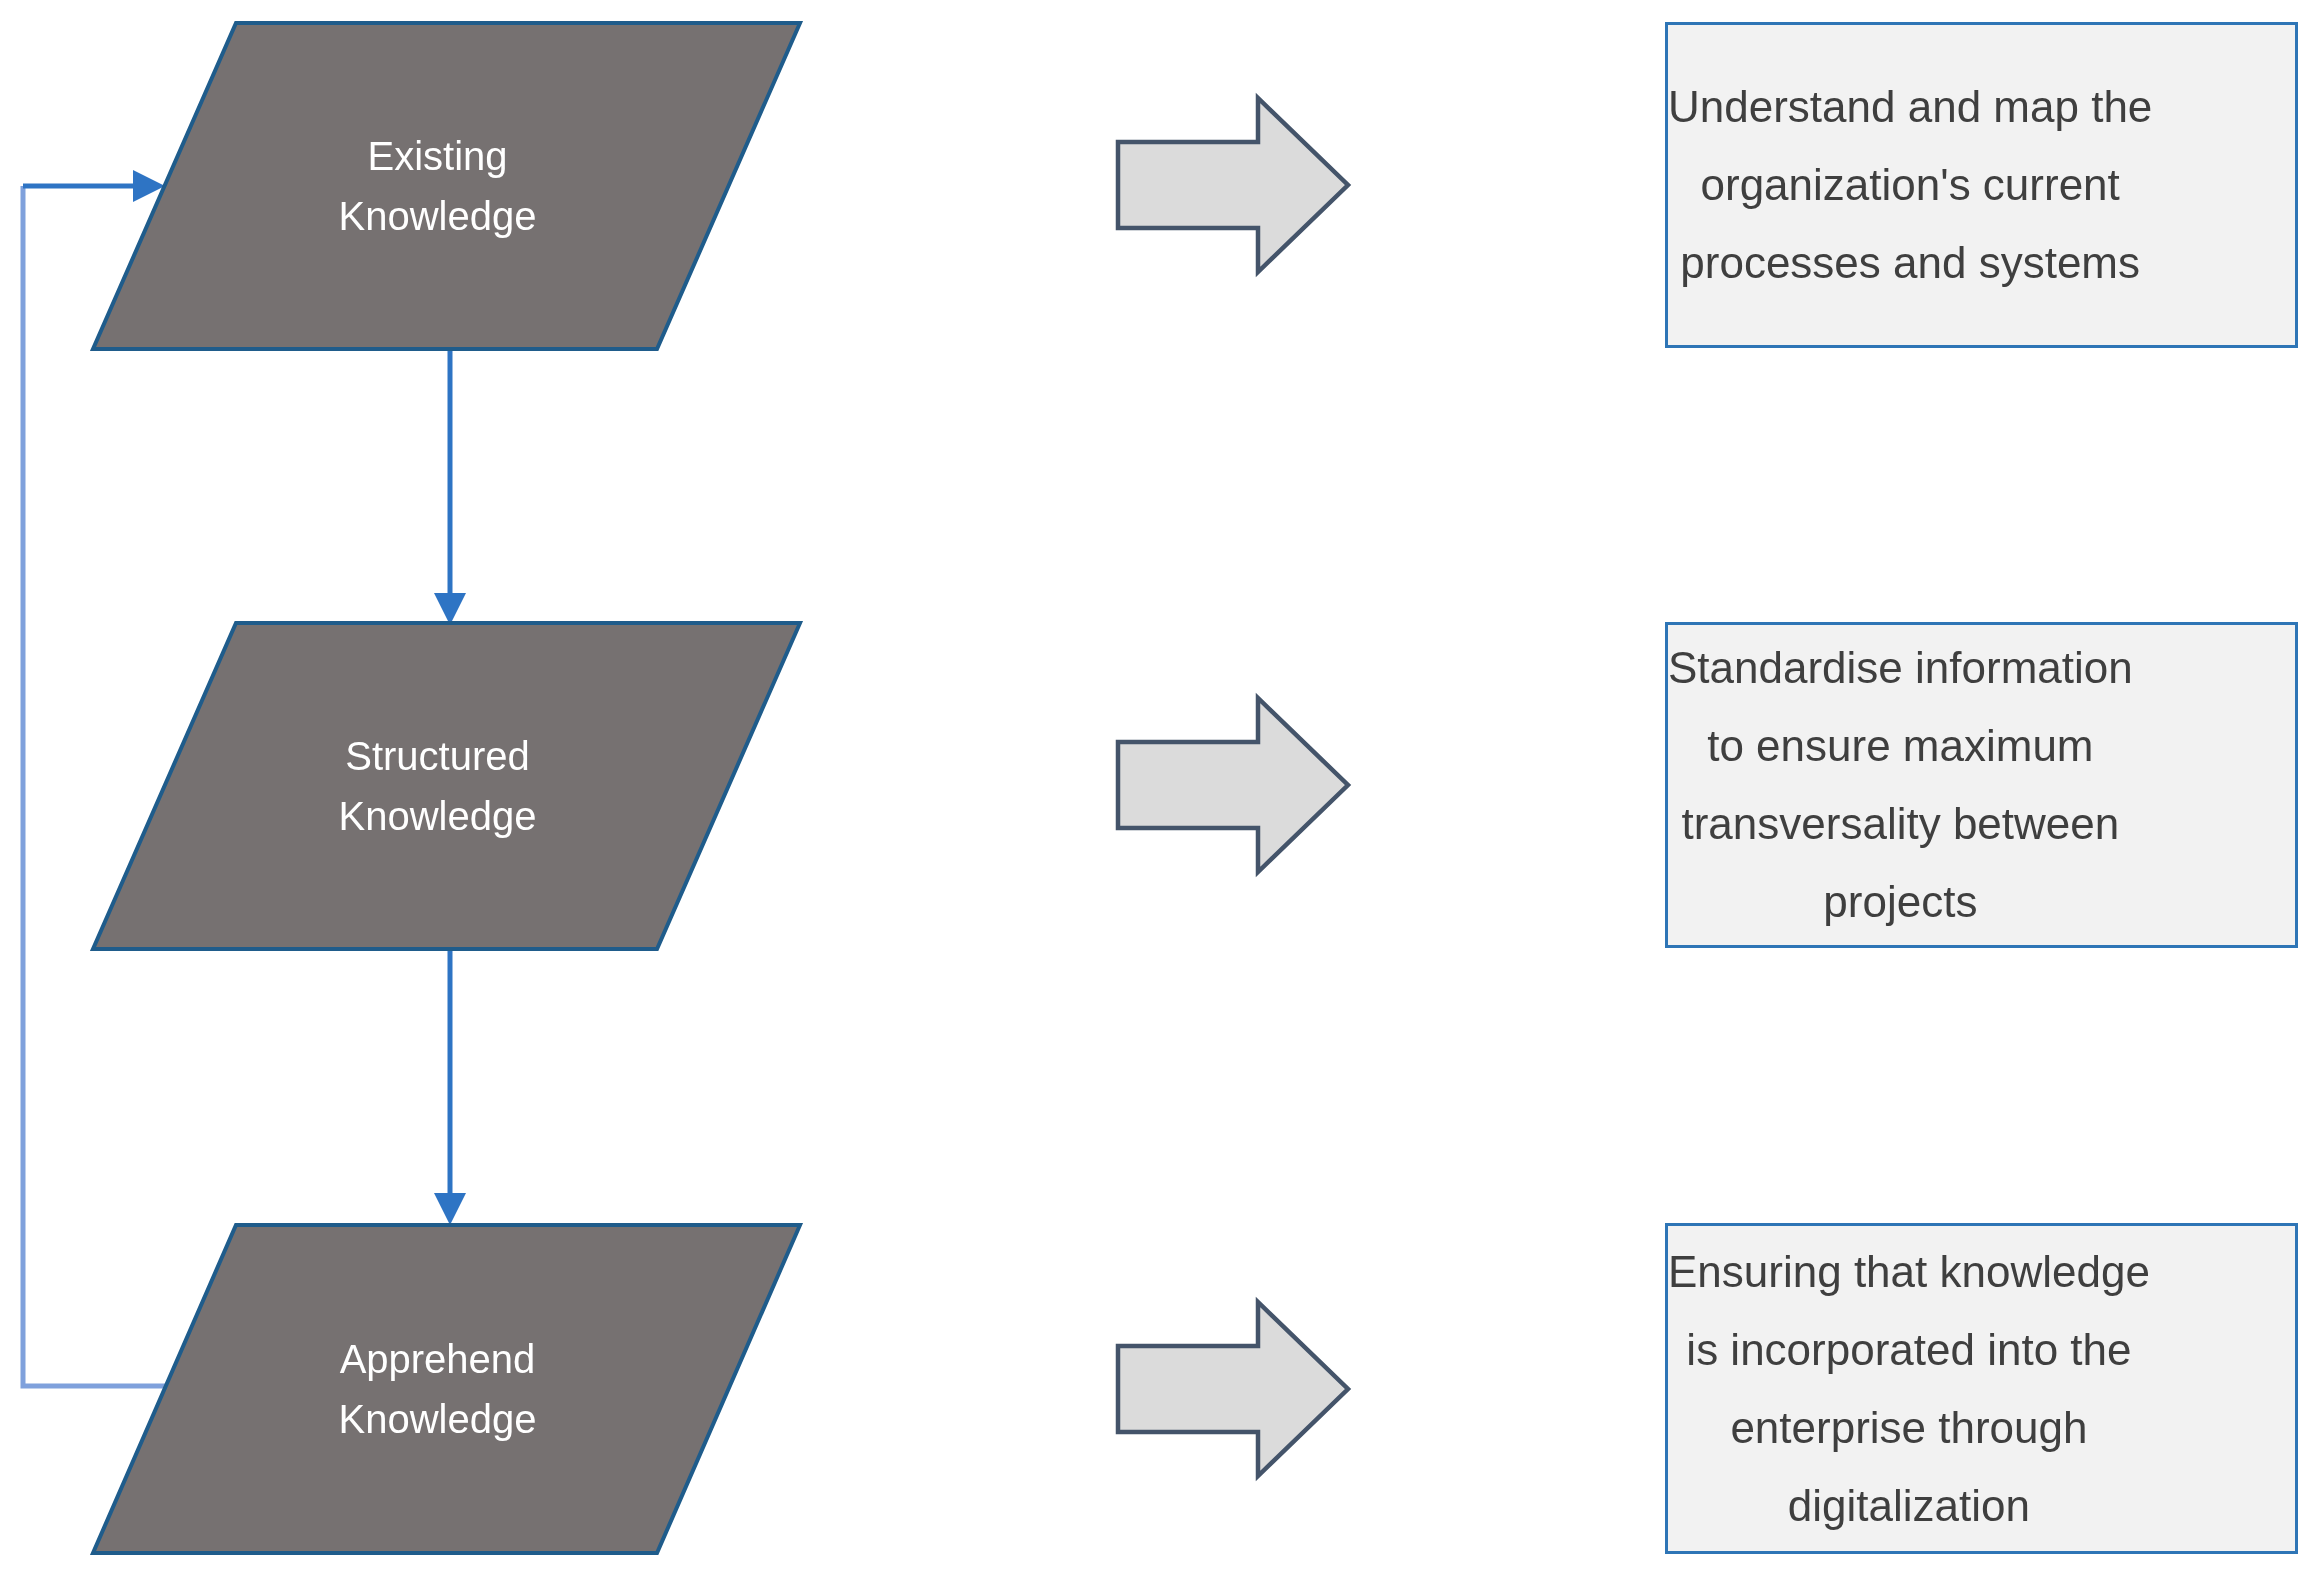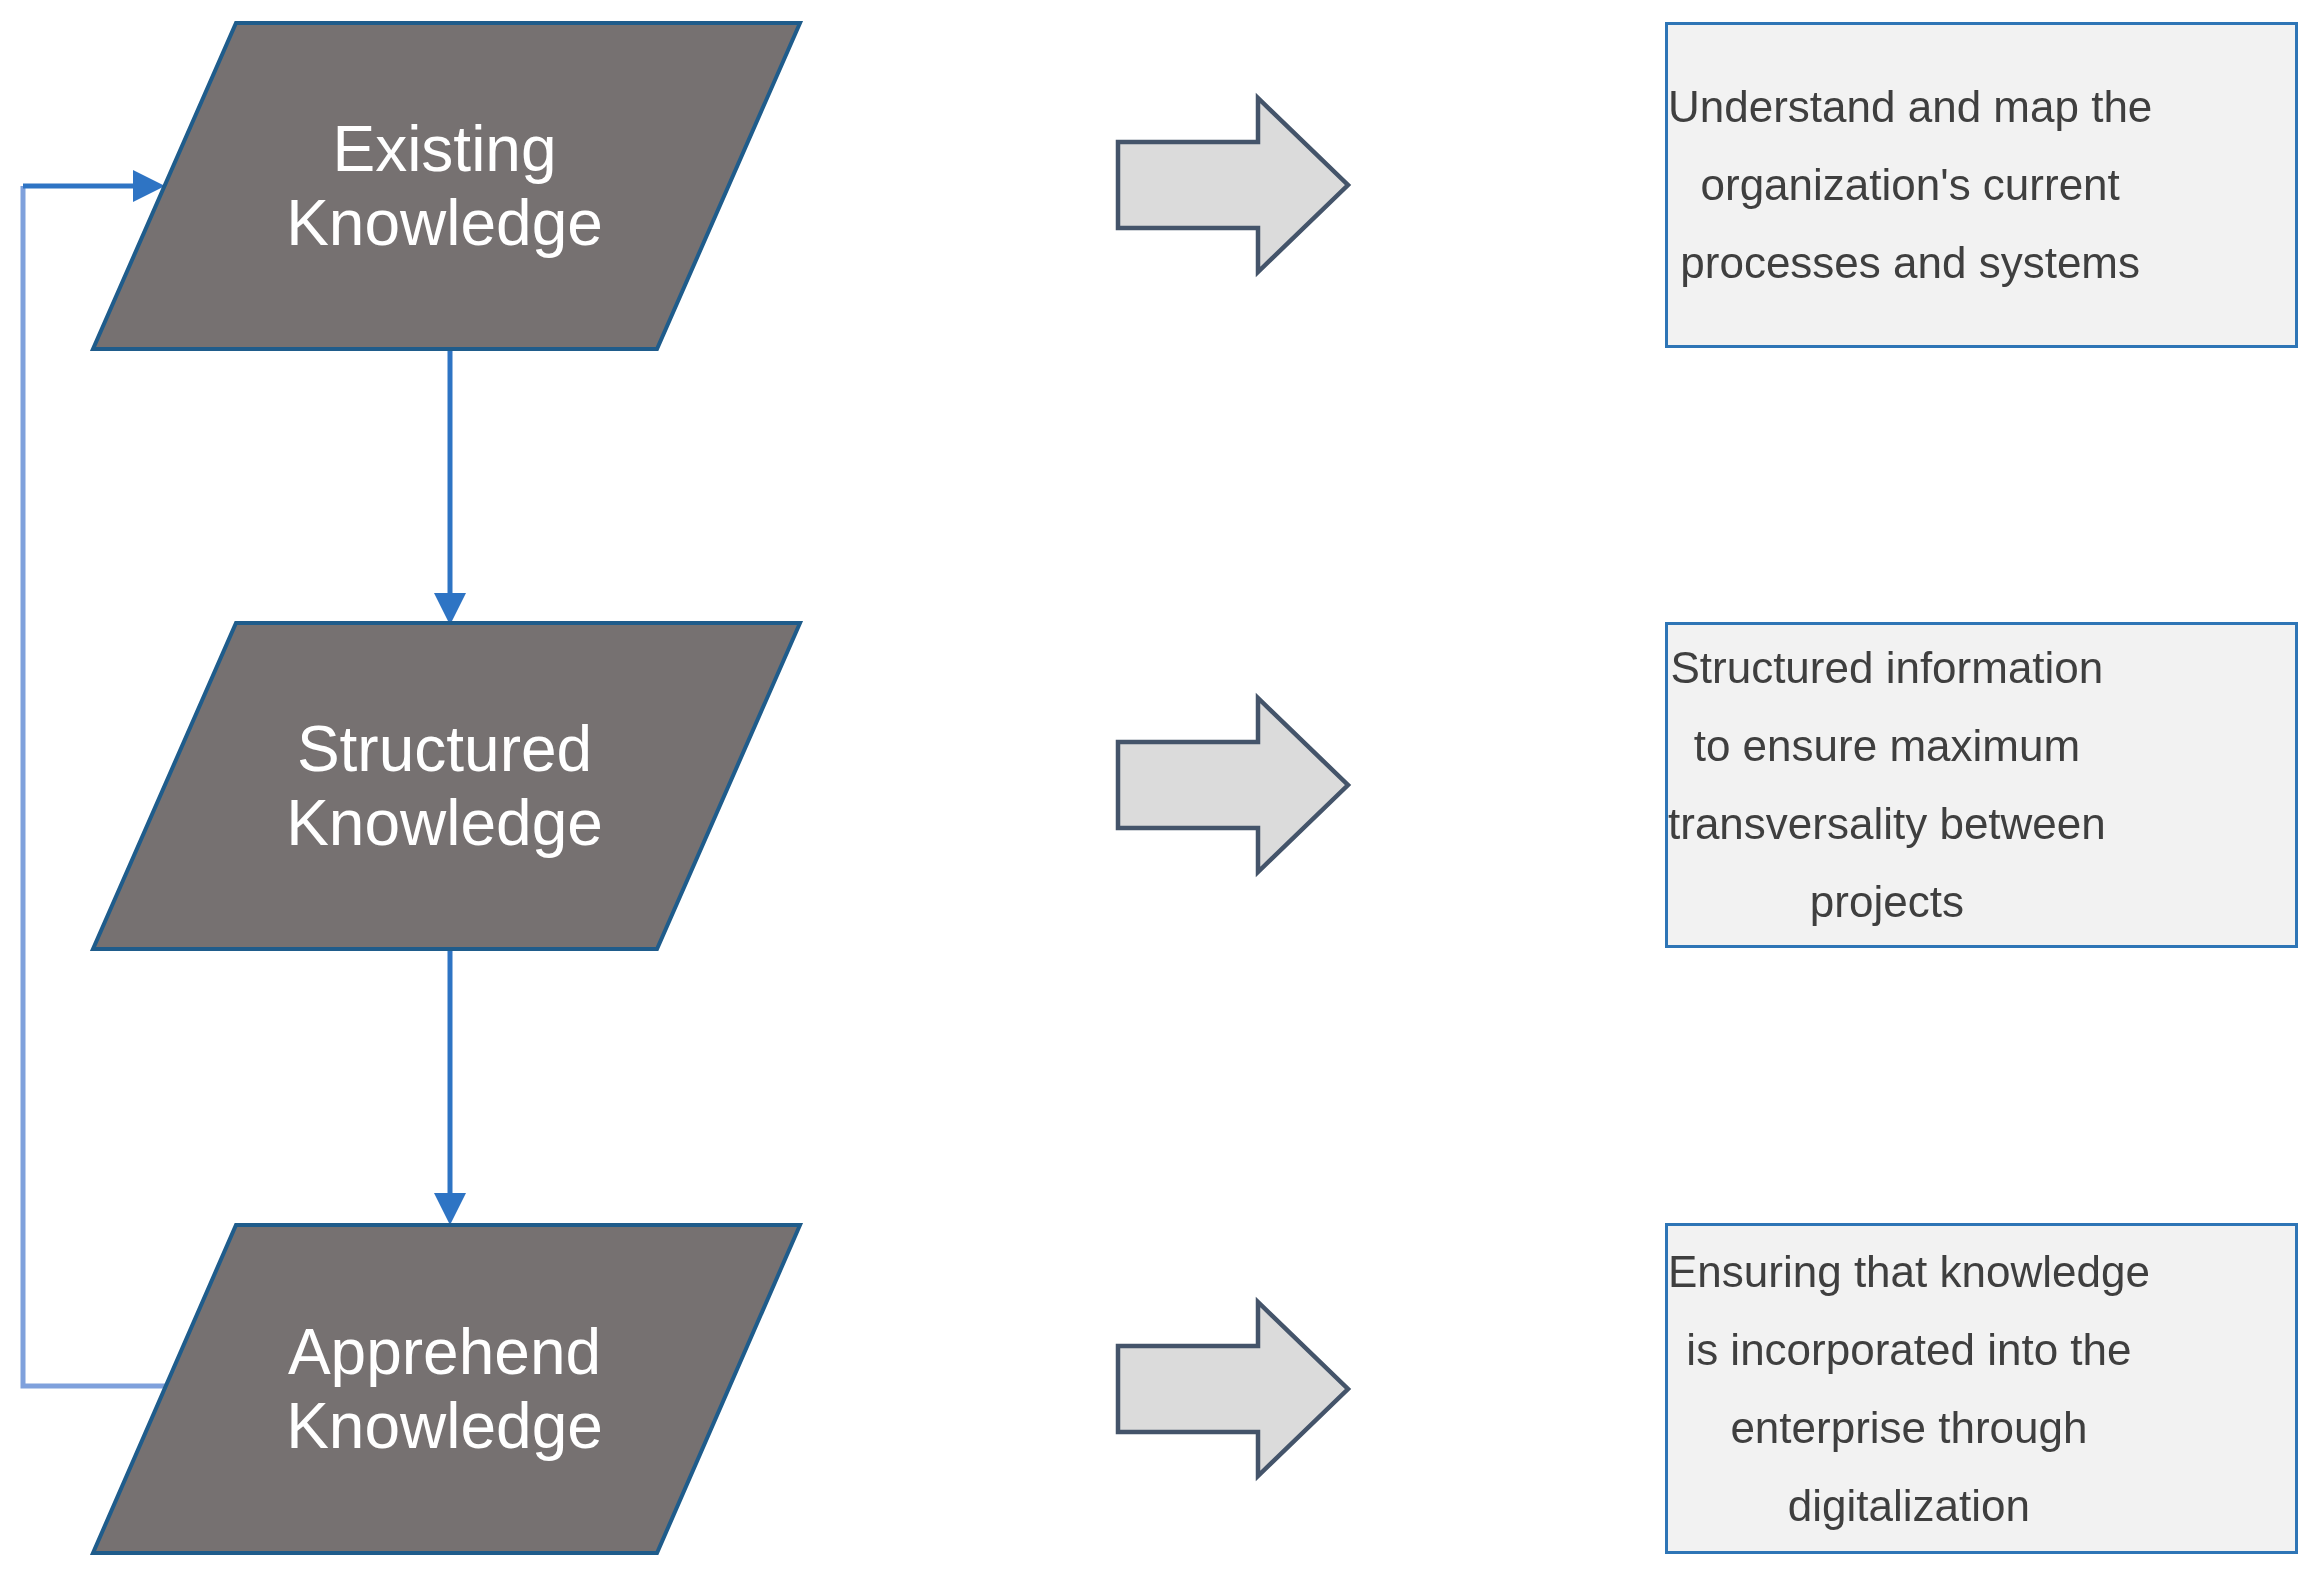--- a/index.html
+++ b/index.html
@@ -65,29 +65,29 @@
     stroke: var(--connector_blue);
     stroke-width: 5;
     fill: none;
   }
   .feedback-head {
     fill: var(--connector_blue);
     stroke: none;
   }
   .node-label {
     position: absolute;
-    left: 91px;
+    left: 84px;
     width: 707px;
     display: flex;
     align-items: center;
     justify-content: center;
     text-align: center;
     color: var(--node_text);
-    font-size: 64px;
-    line-height: 74px;
+    font-size: 40px;
+    line-height: 60px;
     white-space: pre-line;
     pointer-events: none;
   }
   .node-label.row0 { top: 23px;   height: 326px; }
   .node-label.row1 { top: 623px;  height: 326px; }
   .node-label.row2 { top: 1225px; height: 328px; }
   .desc-box {
     position: absolute;
     left: 1665px;
     width: 633px;
@@ -141,21 +141,21 @@
 Knowledge</div>
   <div class="node-label row2">Apprehend
 Knowledge</div>
 
   <div class="desc-box row0">
     <div class="desc-text">Understand and map the
 organization's current
 processes and systems</div>
   </div>
   <div class="desc-box row1">
-    <div class="desc-text">Structured information
+    <div class="desc-text">Standardise information
 to ensure maximum
 transversality between
 projects</div>
   </div>
   <div class="desc-box row2">
     <div class="desc-text">Ensuring that knowledge
 is incorporated into the
 enterprise through
 digitalization</div>
   </div>

